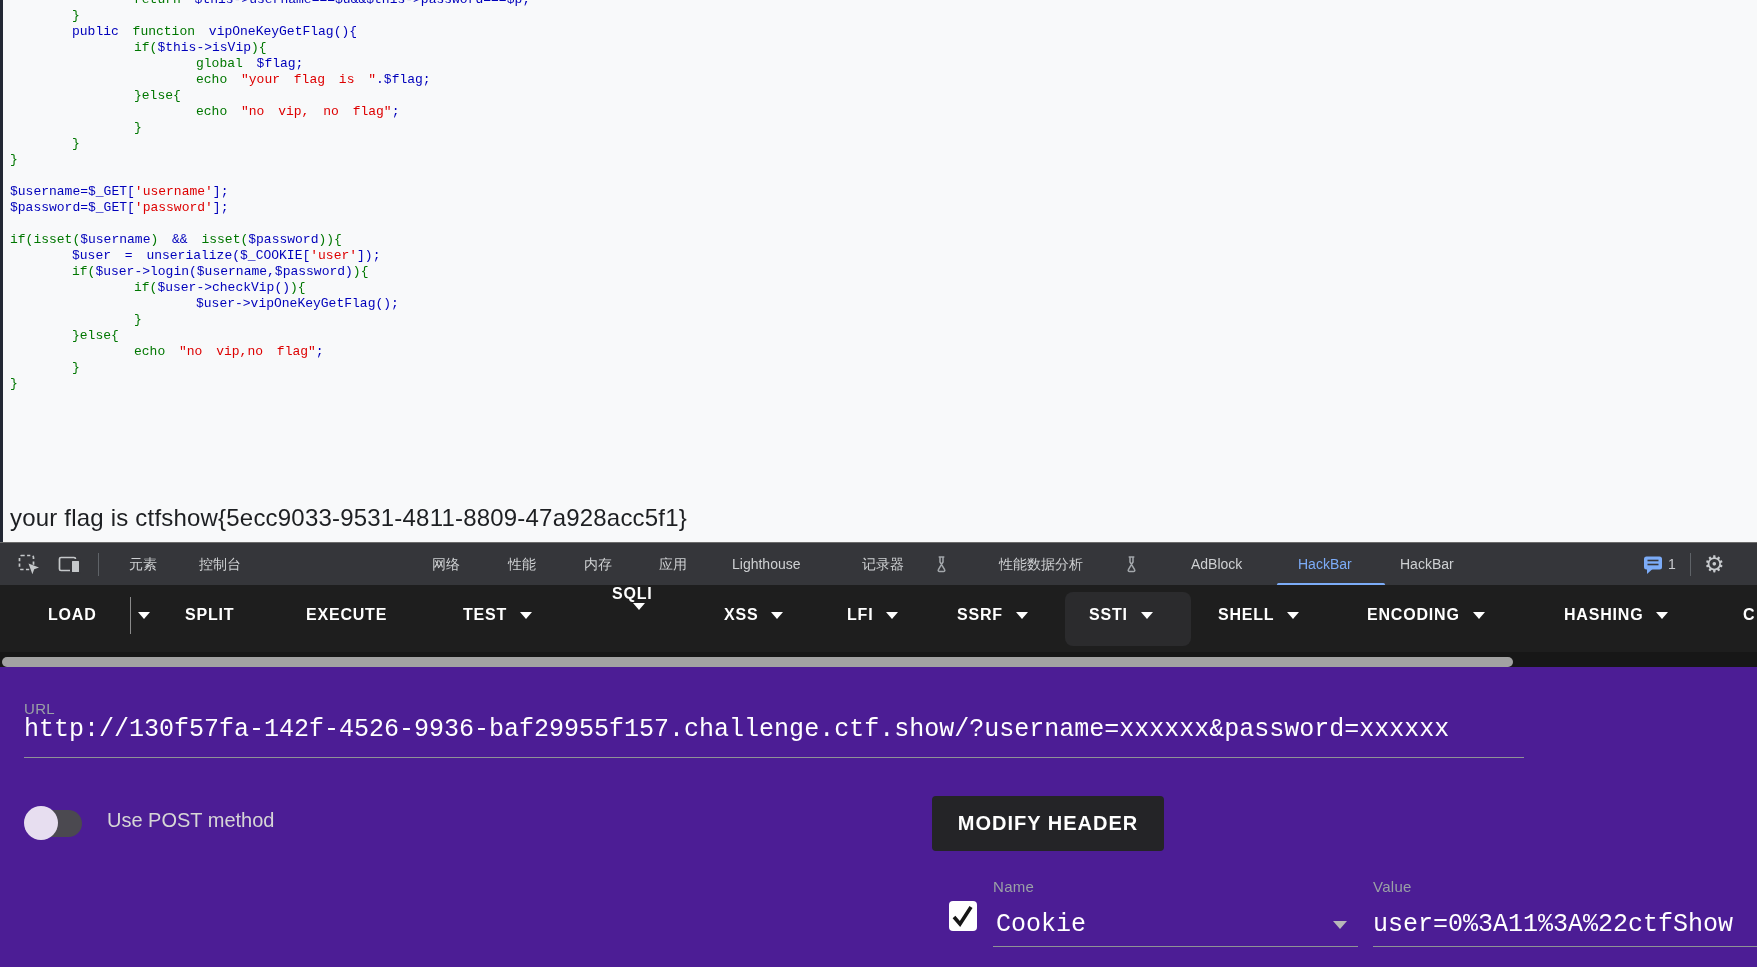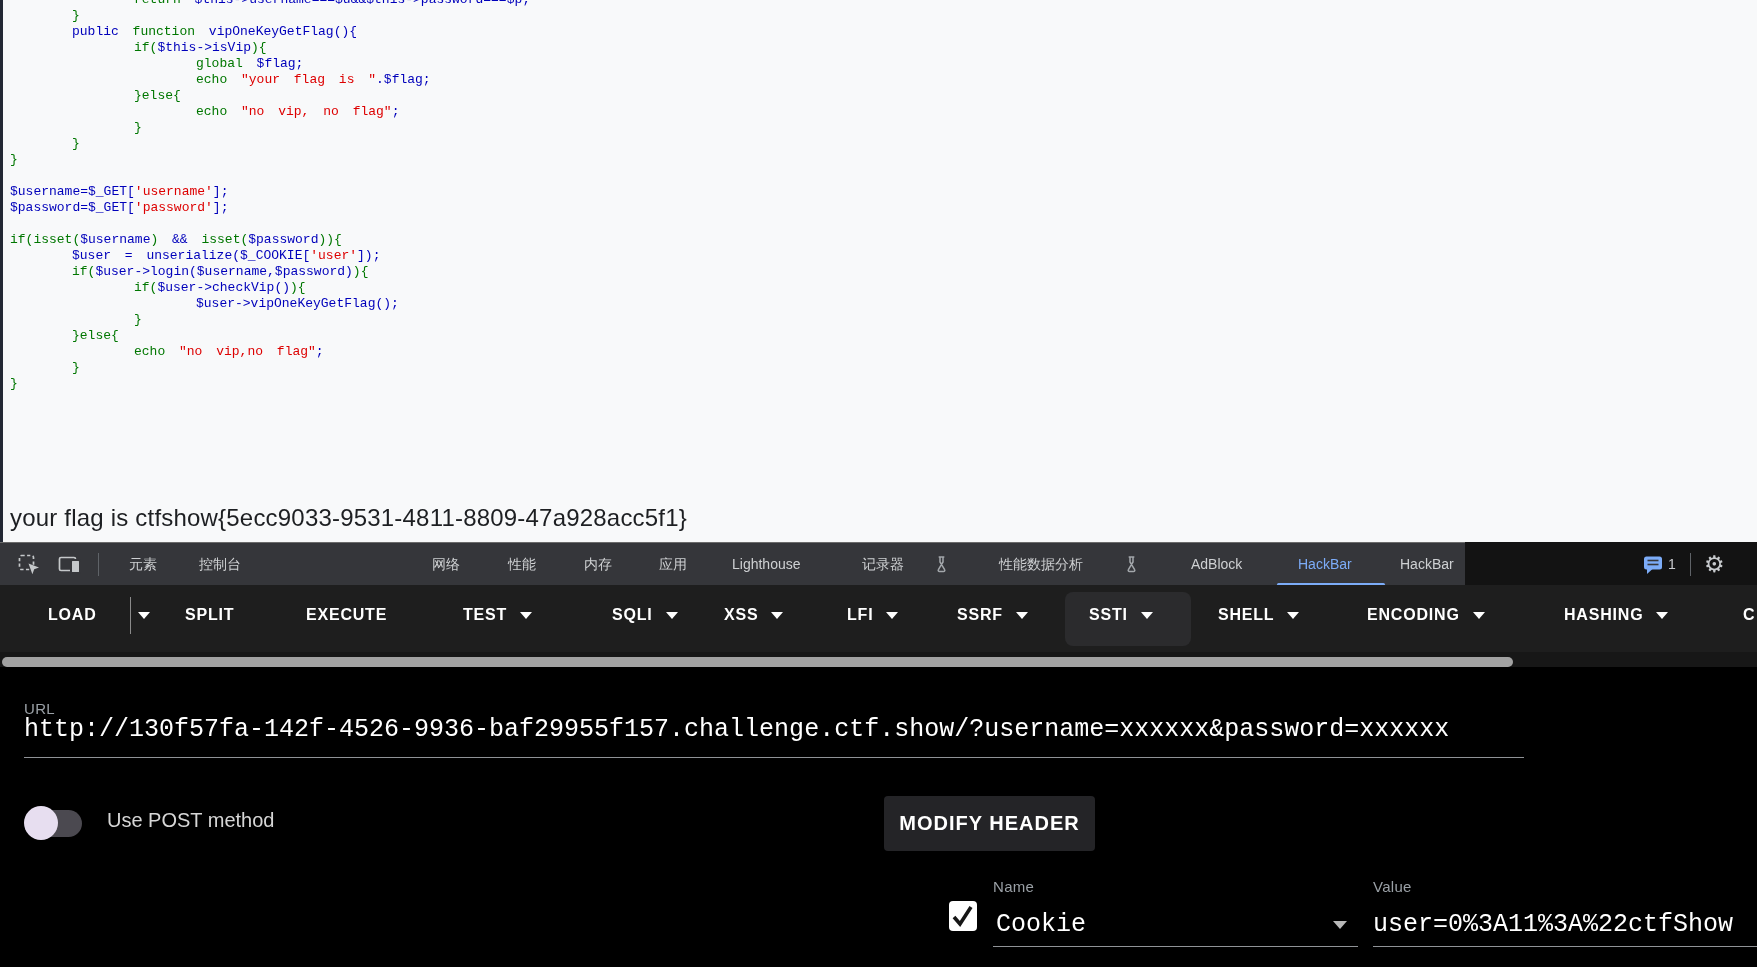--- a/index.html
+++ b/index.html
@@ -12,21 +12,21 @@
   pre.code { position:absolute; left:10px; top:-8px; font-family:"Liberation Mono","DejaVu Sans Mono",monospace;
              font-size:13px; line-height:16px; tab-size:62px; word-spacing:6px; white-space:pre; }
   pre.code .code-line { height:16px; }
   .tok-p { color:#000000; }
   .tok-v { color:#0000BB; }
   .tok-k { color:#007700; }
   .tok-s { color:#DD0000; }
   .flag-line { position:absolute; left:10px; top:504px; font-size:24px; color:#1d1f22; letter-spacing:0.2px; }
 
   
-  .devtools-bar { position:absolute; left:0; top:542px; width:1465px; height:43px; background:#35363a; border-top:1px solid #6b6b6b;padding-left:48px; }
+  .devtools-bar { position:absolute; left:0; top:542px; width:1757px; height:43px; background:#35363a; border-top:1px solid #6b6b6b;padding-left:48px; }
   .devtools-bar .tab { position:absolute; top:0; height:43px; line-height:43px; font-size:14px; color:#ced0d2; white-space:nowrap; cursor:default; }
   .devtools-bar .tab.active { color:#7cacf8; }
   .active-underline { position:absolute; left:1277px; top:40px; width:108px; height:3px; background:#7cacf8; border-radius:2px; }
   .bar-sep { position:absolute; top:10px; width:1px; height:23px; background:#5f6368; }
   .bar-icon { position:absolute; top:11px; }
   .msg-count { position:absolute; left:1668px; top:0; height:43px; line-height:43px; font-size:14px; color:#c9cbce; }
   .gear { position:absolute; left:1704px; top:0; height:43px; line-height:43px; font-size:23px; color:#c7cacd; }
 
   
   .hackbar-toolbar { position:absolute; left:0; top:585px; width:1757px; height:67px; background:#1e1e1e; overflow:hidden; }
@@ -35,29 +35,29 @@
   .hb-arrow { width:0; height:0; border-left:6px solid transparent; border-right:6px solid transparent;
               border-top:7px solid #ffffff; margin-left:13px; display:inline-block; }
   .hb-load-sep { position:absolute; left:130px; top:12px; width:1px; height:37px; background:#8a8a8a; }
   .hb-hover-box { position:absolute; left:1065px; top:7px; width:126px; height:54px; background:#2b2b2d; border-radius:8px; }
 
   
   .scroll-row { position:absolute; left:0; top:652px; width:1757px; height:15px; background:#171717; }
   .scroll-thumb { position:absolute; left:2px; top:5px; width:1511px; height:10px; background:#a2a2a2; border-radius:5px; }
 
   
-  .hackbar-panel { position:absolute; left:0; top:667px; width:1757px; height:300px; background:#000000; overflow:hidden; }
+  .hackbar-panel { position:absolute; left:0; top:667px; width:1757px; height:300px; background:#4c1d95; overflow:hidden; }
   .small-label { position:absolute; font-size:15px; color:#9aa0a6; letter-spacing:0.3px; }
   .mono-value { position:absolute; font-family:"Liberation Mono","DejaVu Sans Mono",monospace; font-size:25px; color:#ffffff; white-space:nowrap; }
   .field-line { position:absolute; height:1px; background:#8f9296; }
   .toggle { position:absolute; left:24px; top:139px; width:62px; height:34px; cursor:pointer; }
   .toggle-track { position:absolute; left:4px; top:4px; width:54px; height:27px; border-radius:14px; background:#4b4950; }
   .toggle-thumb { position:absolute; left:0; top:0; width:34px; height:34px; border-radius:50%; background:#e7def0; }
   .toggle-label { position:absolute; left:107px; top:142px; font-size:20px; color:#d6d6d6; }
-  .modify-btn { position:absolute; left:884px; top:129px; width:211px; height:55px; background:#242427; border-radius:4px;
+  .modify-btn { position:absolute; left:932px; top:129px; width:232px; height:55px; background:#242427; border-radius:4px;
                 display:flex; align-items:center; justify-content:center; font-size:20px; font-weight:bold; color:#ffffff;
                 letter-spacing:1px; cursor:pointer; }
   .checkbox { position:absolute; left:949px; top:234px; width:28px; height:30px; background:#ffffff; border-radius:4px; cursor:pointer; }
   .dd-arrow { position:absolute; left:1333px; top:254px; width:0; height:0; border-left:7px solid transparent;
               border-right:7px solid transparent; border-top:8px solid #b8b8b8; cursor:pointer; }
 </style>
 </head>
 <body>
 
 <div class="screen">
@@ -132,21 +132,21 @@
     <div class="hb-btn" style="left:185px;">
         <span>SPLIT</span>
       </div>
     <div class="hb-btn" style="left:306px;">
         <span>EXECUTE</span>
       </div>
     <div class="hb-btn" style="left:463px;">
         <span>TEST</span>
         <span class="hb-arrow"></span>
       </div>
-    <div class="hb-btn" style="left:612px;">
+    <div class="hb-btn" style="left:612px;flex-direction:column;">
         <span>SQLI</span>
         <span class="hb-arrow"></span>
       </div>
     <div class="hb-btn" style="left:724px;">
         <span>XSS</span>
         <span class="hb-arrow"></span>
       </div>
     <div class="hb-btn" style="left:847px;">
         <span>LFI</span>
         <span class="hb-arrow"></span>

